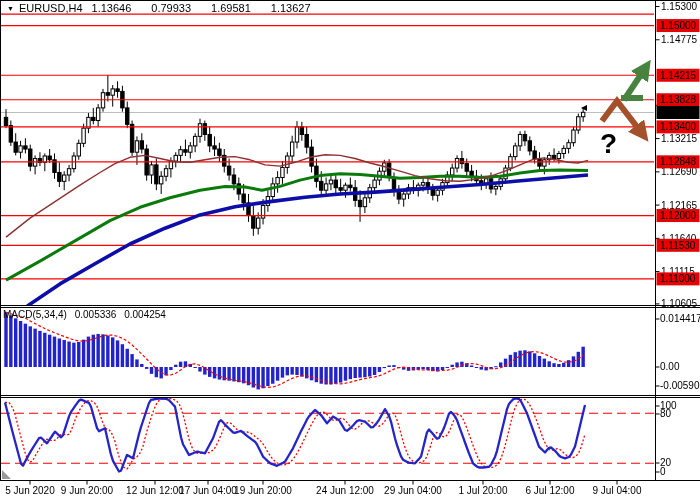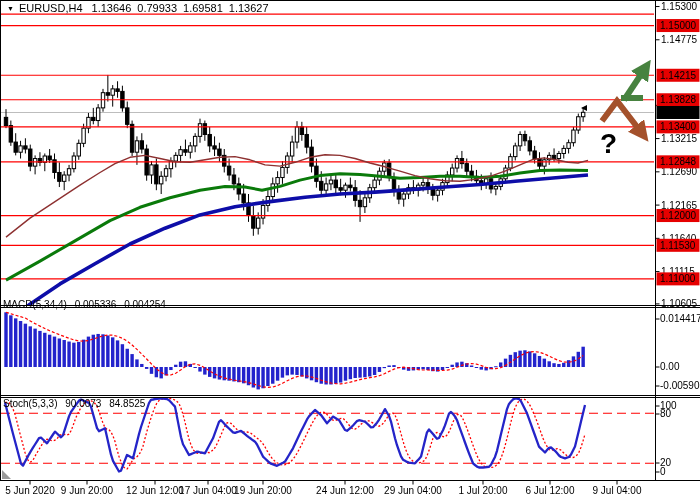--- a/index.html
+++ b/index.html
@@ -4,24 +4,24 @@
 <style>
   html,body{margin:0;padding:0;background:#fff;}
   .window{position:relative;width:700px;height:500px;background:#fff;overflow:hidden;
           font-family:"Liberation Sans",sans-serif;}
   svg{position:absolute;left:0;top:0;}
   svg text{font-family:"Liberation Sans",sans-serif;fill:#000;}
   .hdr{position:absolute;left:7px;top:2px;z-index:6;font-size:11px;color:#000;
        display:flex;align-items:center;white-space:nowrap;}
   .hdr .caret{font-size:7px;margin-right:5px;}
   .hdr .sym{margin-right:9px;}
-  .hdr .q{margin-right:6px;}
+  .hdr .q{margin-right:20px;}
   .ind{position:absolute;z-index:6;font-size:10px;color:#000;white-space:nowrap;}
   .ind span{margin-right:5px;}
-  #macd-label{left:3px;top:299px;}
+  #macd-label{left:3px;top:309px;}
   #stoch-label{left:3px;top:398px;}
 </style>
 </head>
 <body>
 
 <div class="window">
 
   <svg id="chart-svg" width="700" height="500" viewBox="0 0 700 500">
       <defs>
         <clipPath id="clipMain">
@@ -526,19 +526,14 @@
     <span class="q">1.69581</span>
     <span class="q">1.13627</span>
   </div>
 
   <div class="ind" id="macd-label">
     <span>MACD(5,34,4)</span>
     <span>0.005336</span>
     <span>0.004254</span>
   </div>
 
-  <div class="ind" id="stoch-label">
-    <span>Stoch(5,3,3)</span>
-    <span>90.0073</span>
-    <span>84.8525</span>
-  </div>
 
 </div>
 
 </body></html>

